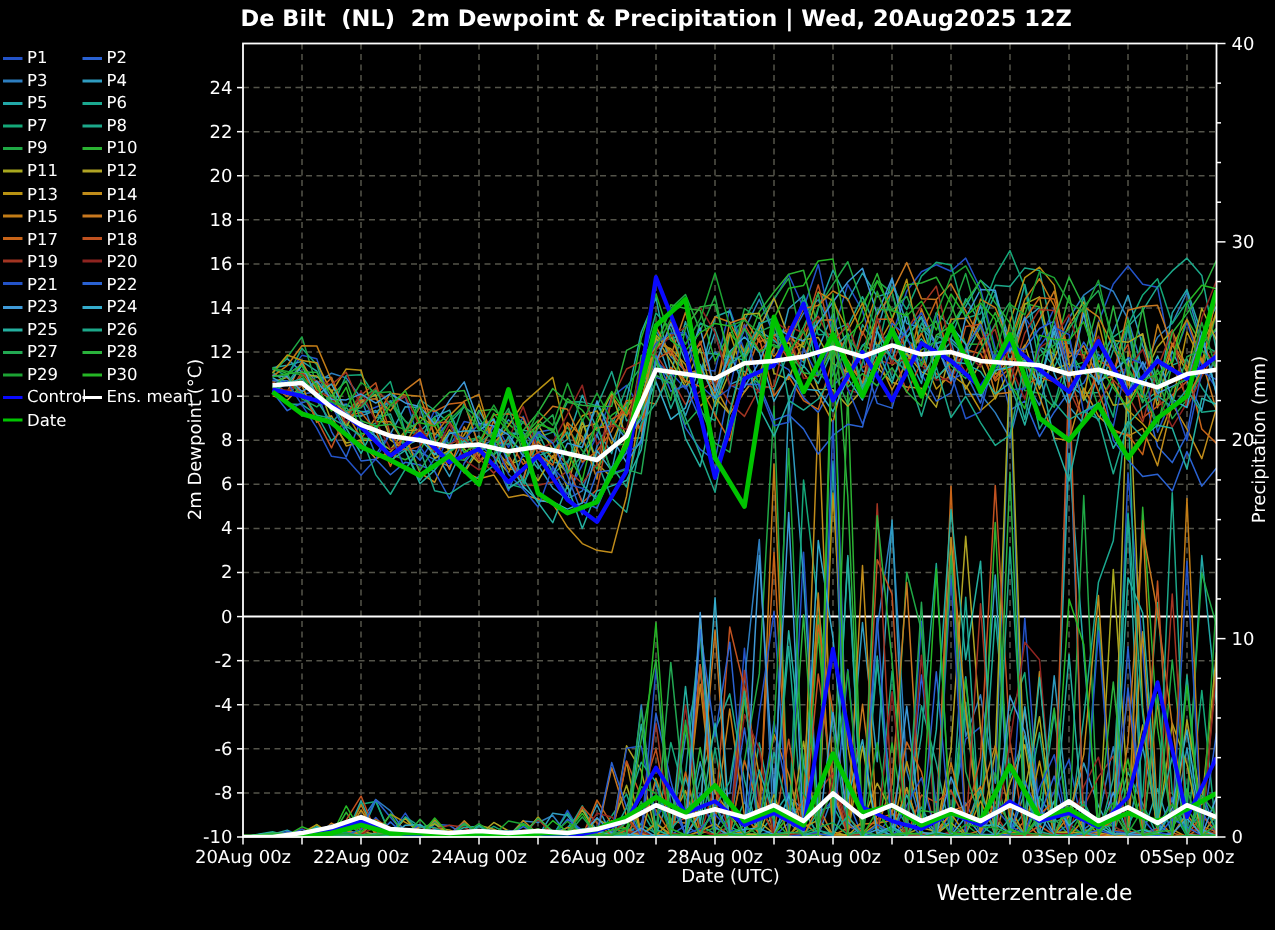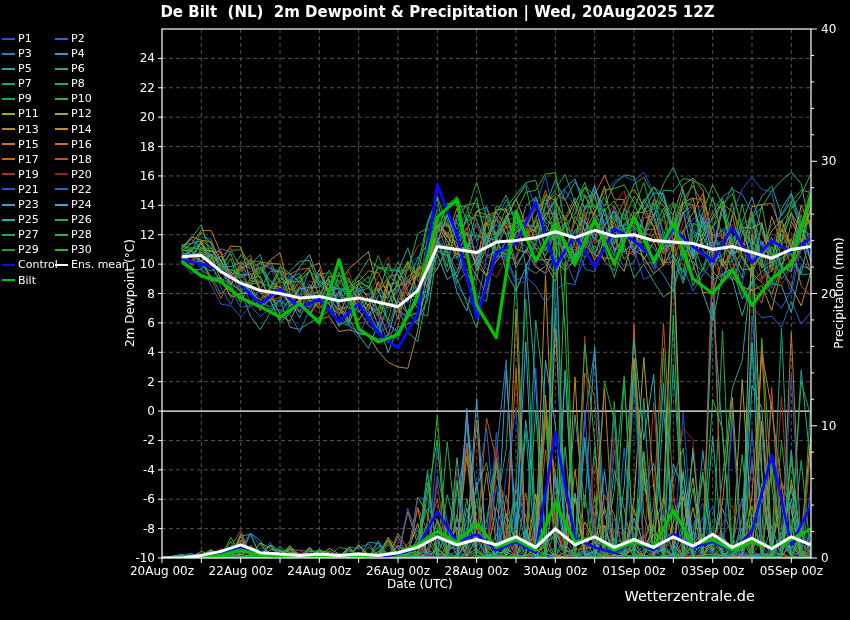--- a/index.html
+++ b/index.html
@@ -8,21 +8,21 @@
   .chart-title{position:absolute;top:3px;left:0;width:850px;padding-left:25px;box-sizing:border-box;
                text-align:center;font-size:15px;font-weight:bold;white-space:pre;}
   .legend{position:absolute;left:2px;top:31px;width:152px;display:grid;
           grid-template-columns:53px 1fr;}
   .legend-item{display:flex;align-items:center;height:15.1px;font-size:11px;line-height:15.1px;}
   .legend-item .sw{display:inline-block;width:13px;height:2px;margin-right:3px;flex:0 0 13px;}
   .axis-title{position:absolute;width:220px;height:14px;text-align:center;font-size:12px;
               transform:rotate(-90deg);}
   #ylab-left{left:20px;top:286px;}
   #ylab-right{left:729px;top:286px;}
-  .x-axis-title{position:absolute;left:387px;top:577px;width:200px;font-size:12px;}
+  .x-axis-title{position:absolute;left:387px;top:577px;width:200px;text-align:center;font-size:12px;}
   .footer-left{position:absolute;left:120px;top:588px;font-size:14.5px;}
   .footer-right{position:absolute;right:95px;top:588px;font-size:14.5px;margin-left:12px;}
   svg text{fill:#fff;font-family:"DejaVu Sans","Liberation Sans",sans-serif;}
 </style>
 </head>
 <body>
 
 <div class="figure">
   <div class="chart-title">De Bilt  (NL)  2m Dewpoint &amp; Precipitation | Wed, 20Aug2025 12Z</div>
   <div class="legend" id="legend">
@@ -149,21 +149,21 @@
       <div class="legend-item">
         <span class="sw" style="background: rgb(10, 10, 255);"></span>
         <span>Control</span>
       </div>
       <div class="legend-item">
         <span class="sw" style="background: rgb(255, 255, 255);"></span>
         <span>Ens. mean</span>
       </div>
       <div class="legend-item">
         <span class="sw" style="background: rgb(0, 196, 0);"></span>
-        <span>Bilt</span>
+        <span>Date</span>
       </div>
     </div>
   <svg id="plot" width="850" height="620" viewBox="0 0 850 620" style="position:absolute;left:0;top:0;">
       <g stroke="#54544a" stroke-width="1" stroke-dasharray="4 3">
         <line x1="201.33333333333334" y1="29" x2="201.33333333333334" y2="558"></line>
         <line x1="240.66666666666669" y1="29" x2="240.66666666666669" y2="558"></line>
         <line x1="280" y1="29" x2="280" y2="558"></line>
         <line x1="319.33333333333337" y1="29" x2="319.33333333333337" y2="558"></line>
         <line x1="358.66666666666663" y1="29" x2="358.66666666666663" y2="558"></line>
         <line x1="398" y1="29" x2="398" y2="558"></line>

